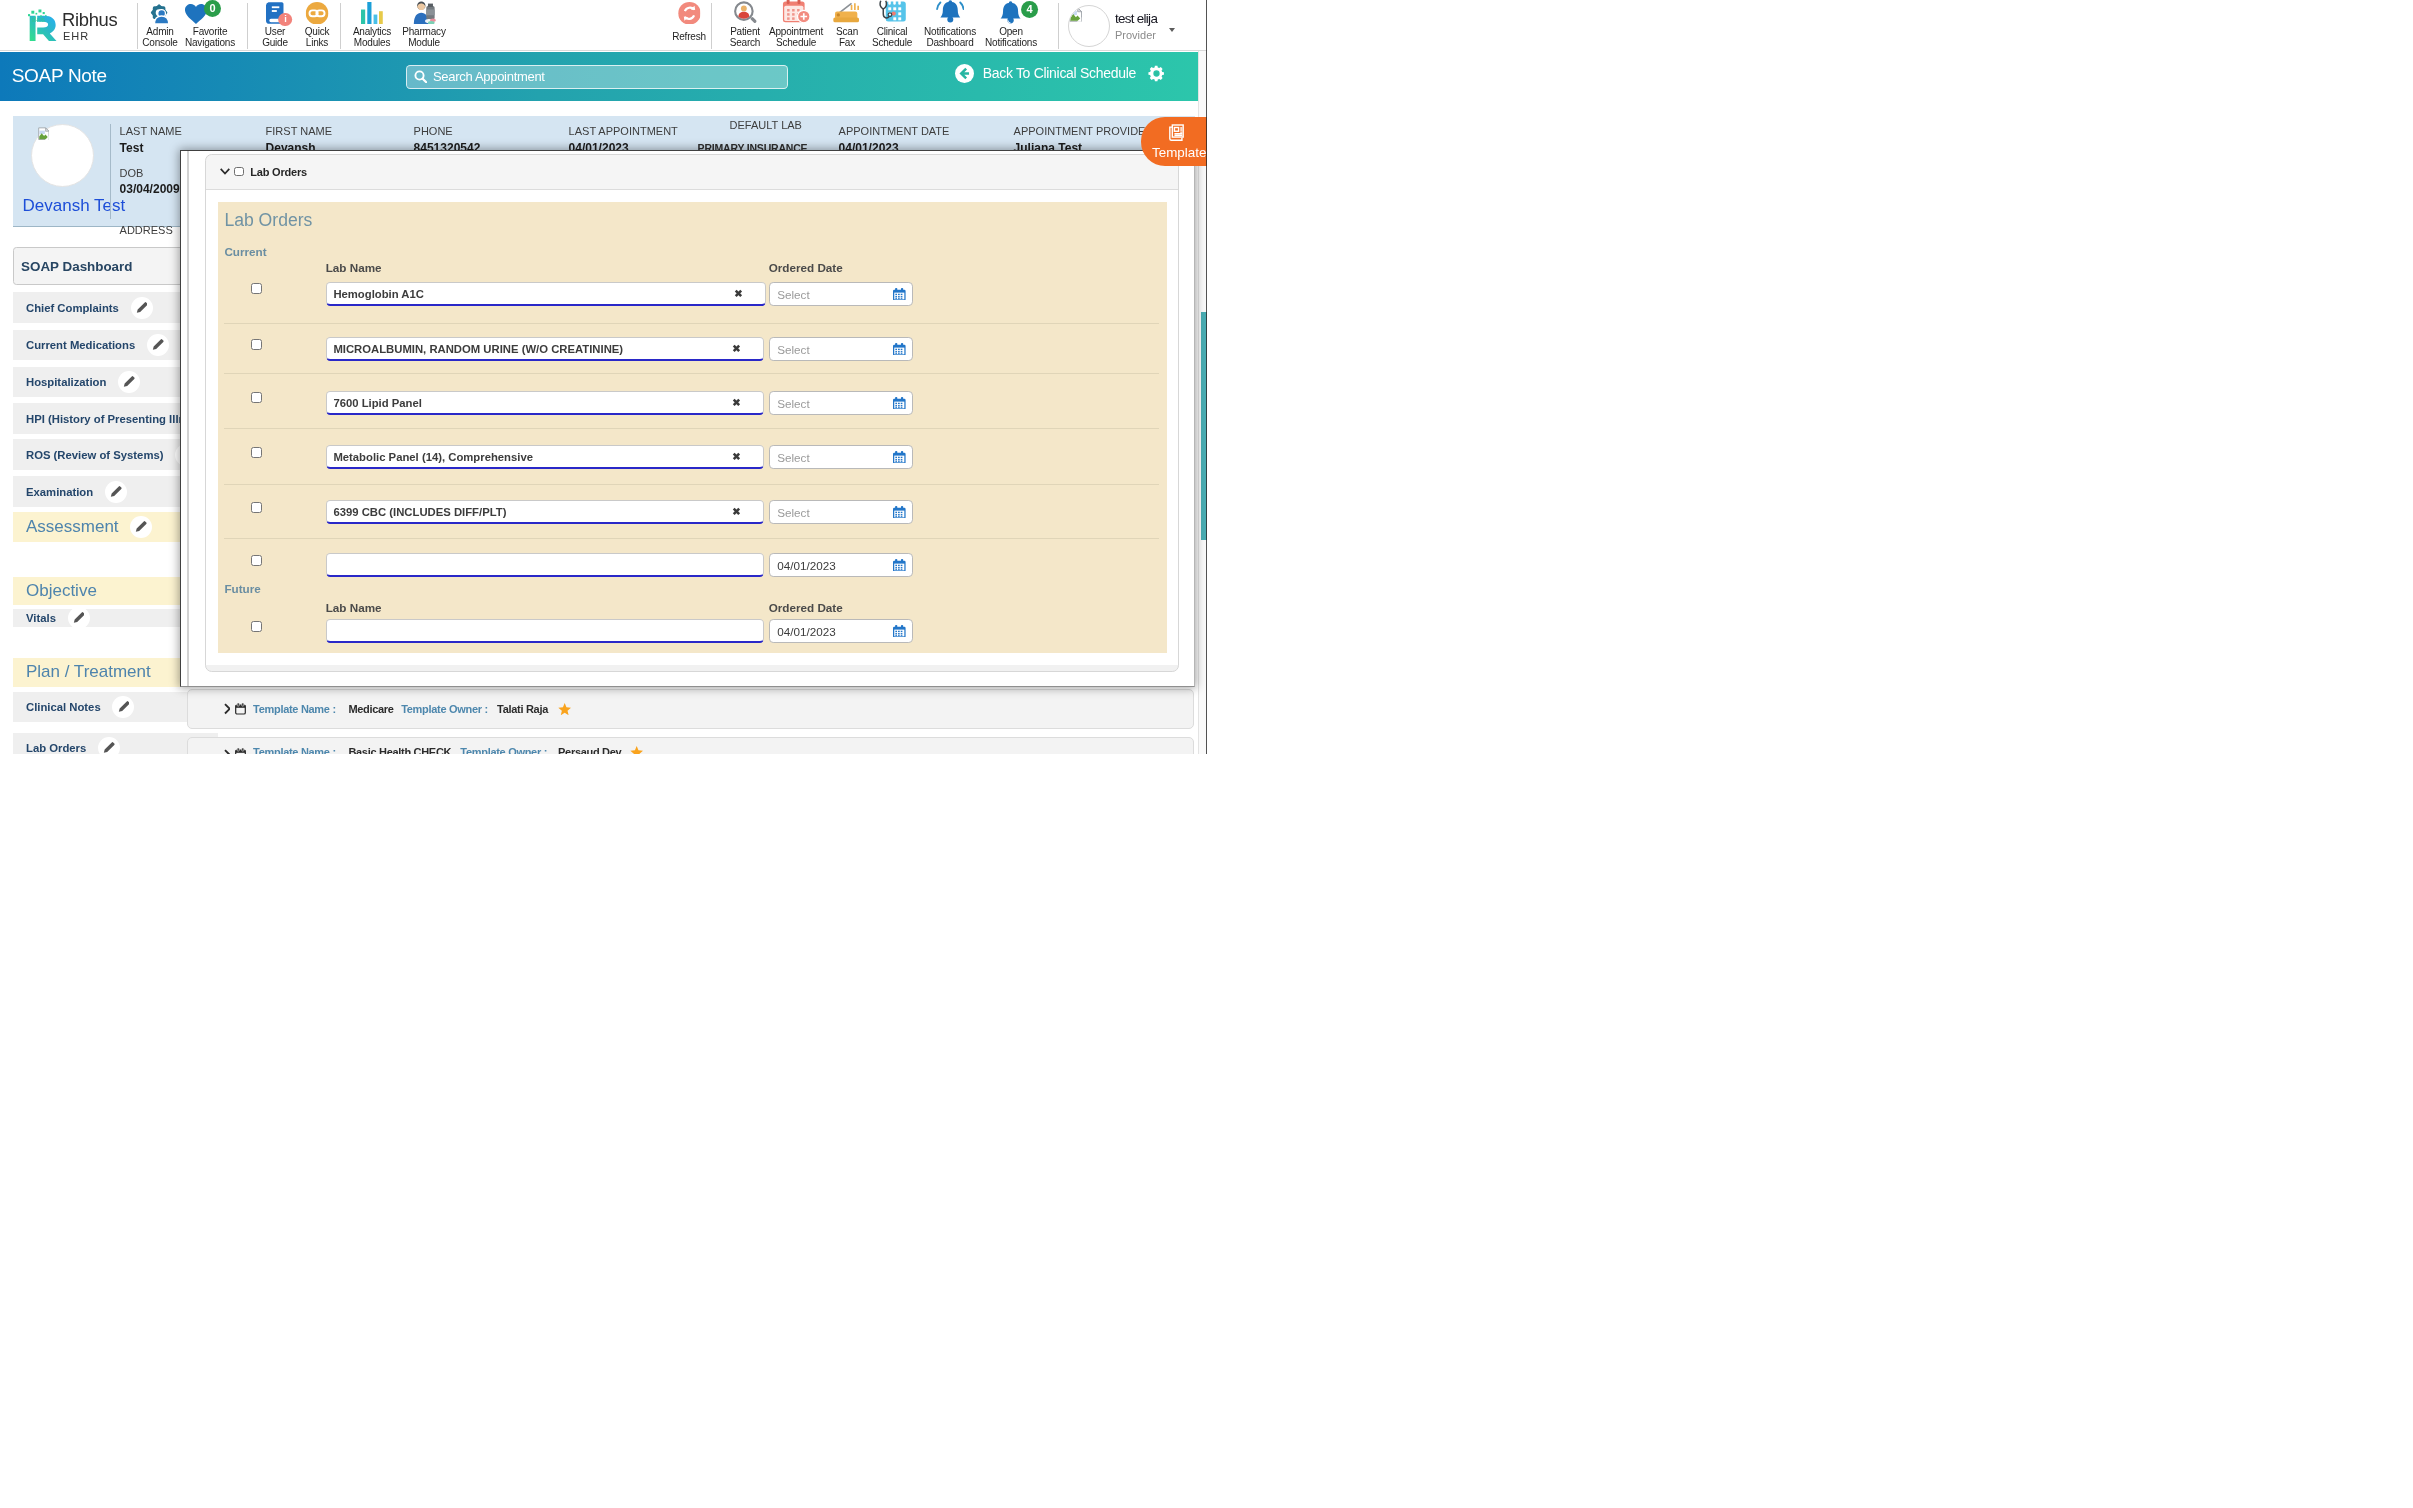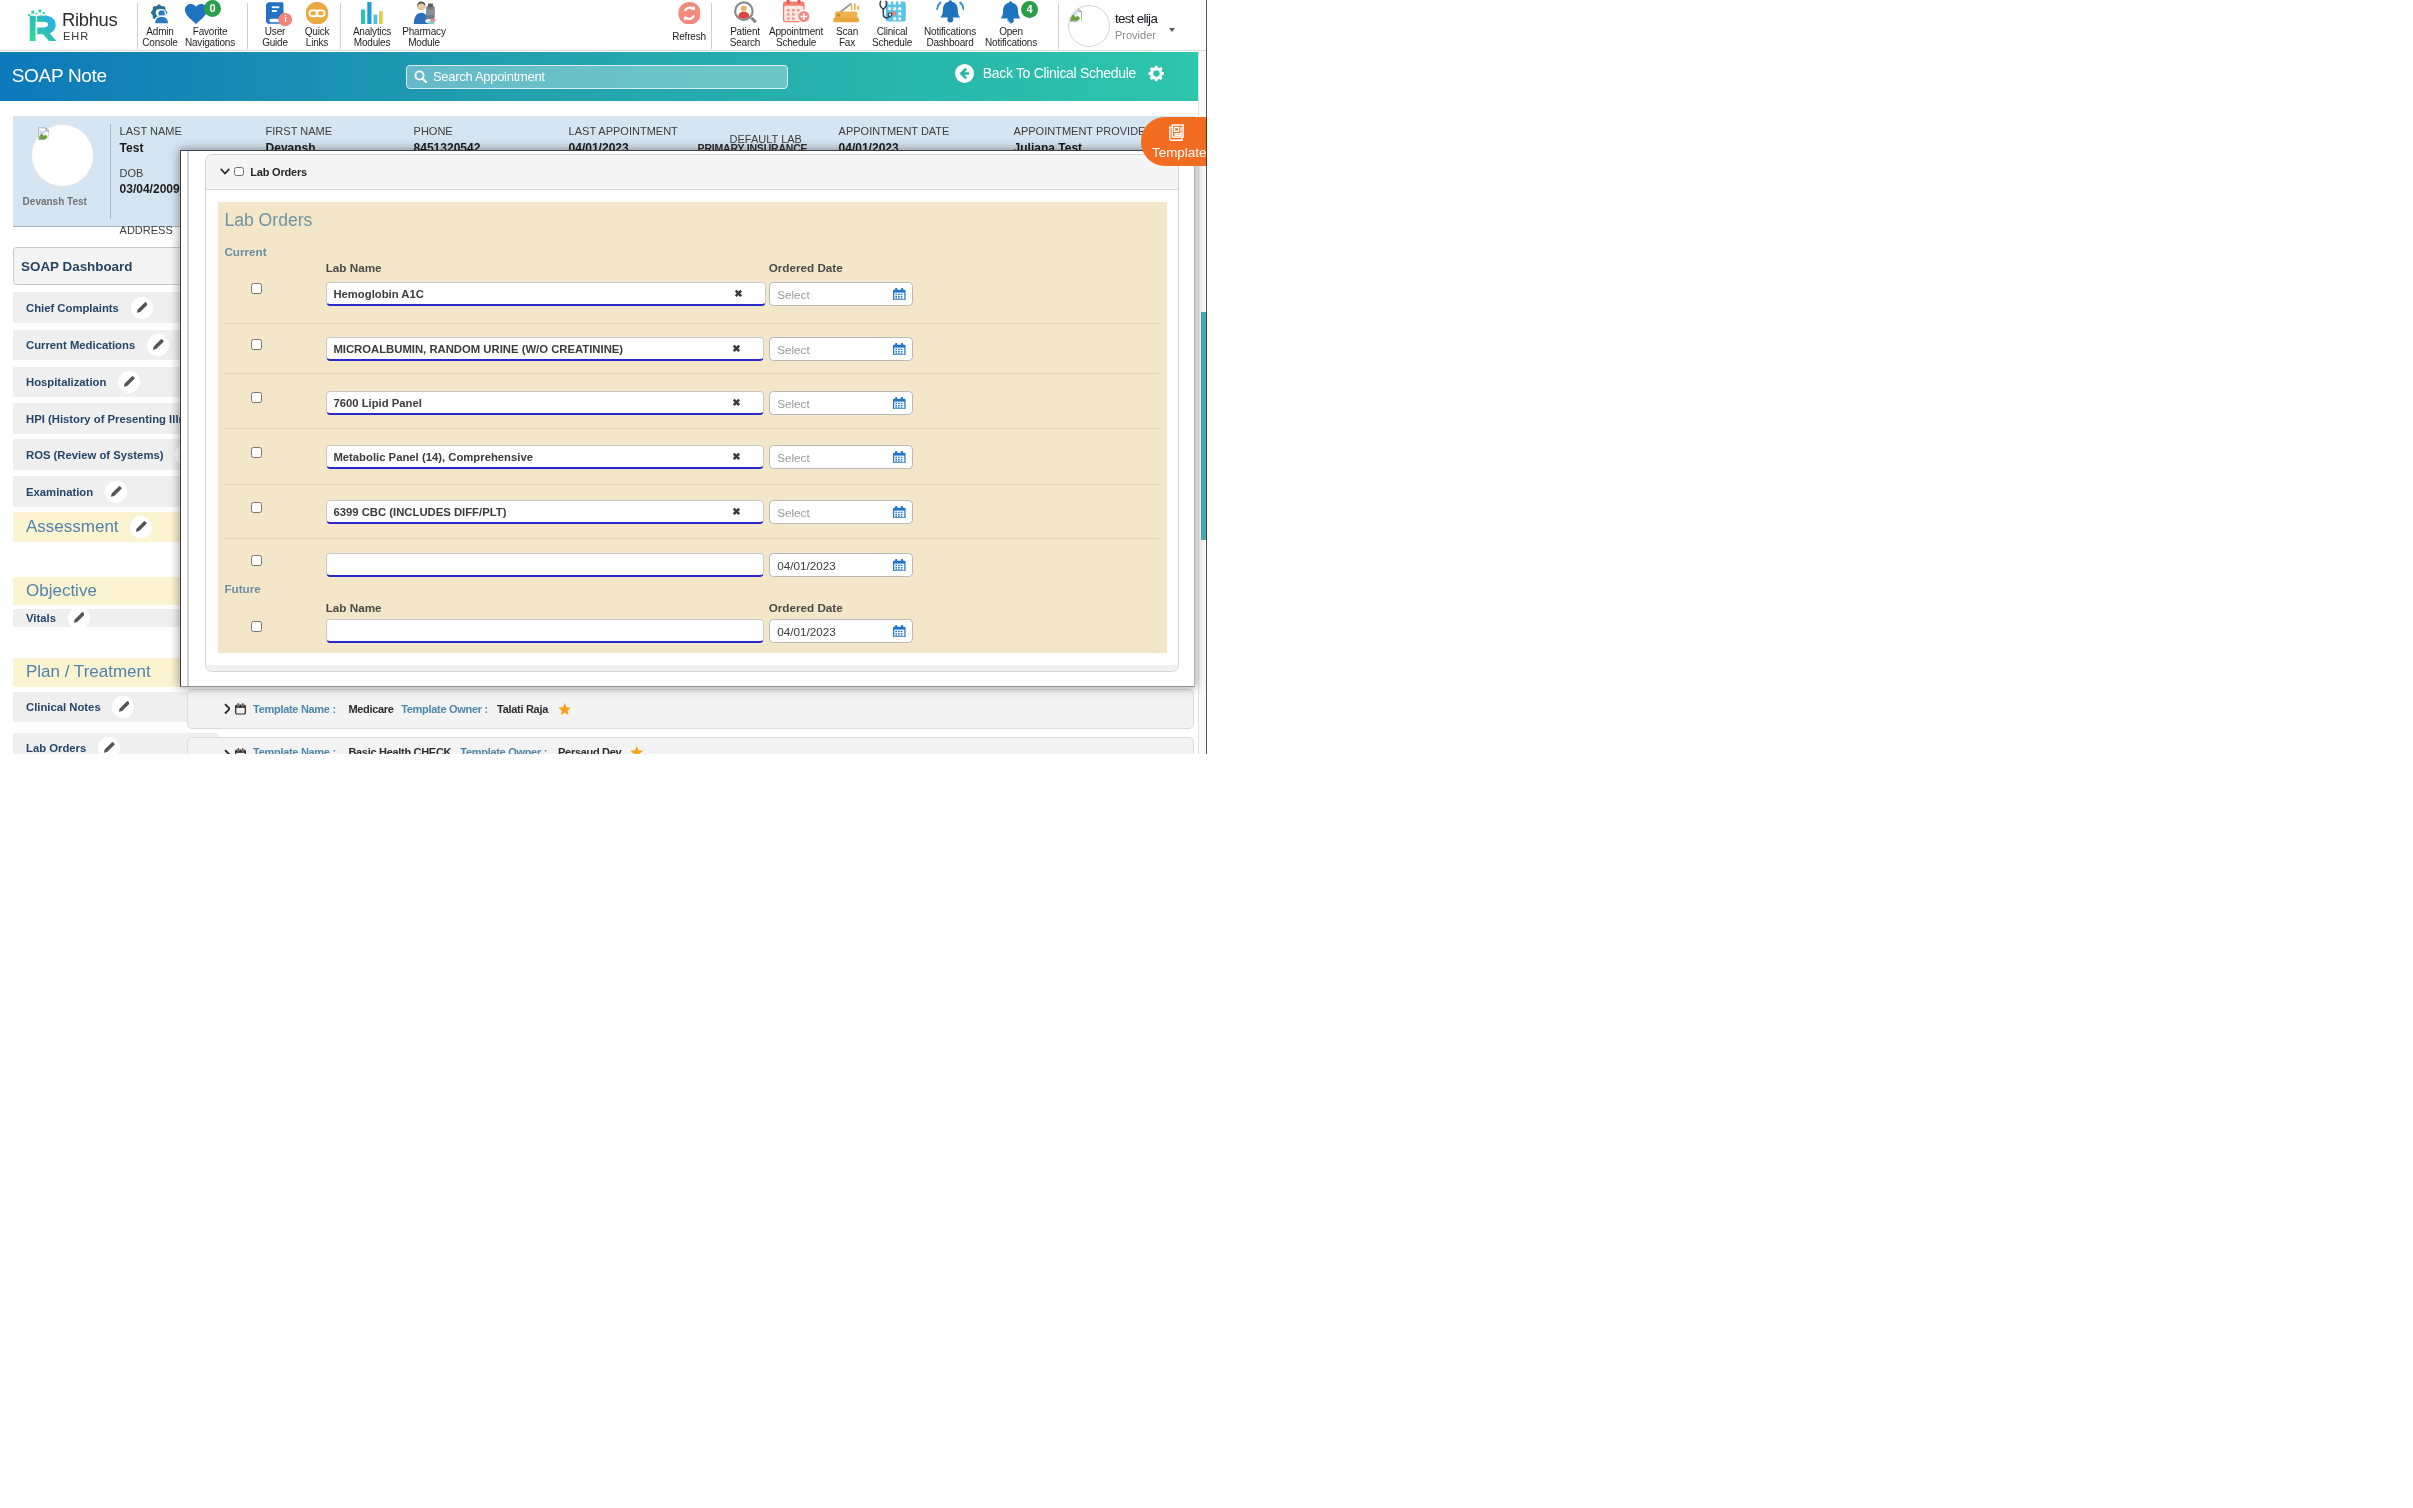--- a/index.html
+++ b/index.html
@@ -20,21 +20,21 @@
 #searchbox span { color:#fff; font-size:13px; margin-left:5.9px; letter-spacing:-0.3px; }
 #backgrp { position:absolute; right:32px; top:11.7px; display:flex; align-items:center; }
 #backgrp .btxt { font-size:14px; margin:0 11px 0 8.4px; letter-spacing:-0.3px; }
 
 
 #pbar { position:absolute; left:12.6px; top:116px; width:1182px; height:111px; background:#d5e5f2; border-bottom:0.8px solid #9db6c6; }
 #pbar .col-lbl { position:absolute; font-size:11px; color:#3d3d3d; }
 #pbar .col-val { position:absolute; font-size:12px; color:#1c1c1c; font-weight:bold; }
 #pdivider { position:absolute; left:97px; top:8.4px; height:95px; width:0.8px; background:#a5bac9; }
 #avatarcirc { position:absolute; left:18.4px; top:7.5px; width:63px; height:63px; border-radius:50%; background:#fff; border:0.8px solid #e4e4e4; }
-#pname { position:absolute; left:10px; top:80px; font-size:10px; font-weight:bold; color:#737373; }
+#pname { position:absolute; left:10px; top:80px; font-size:17px; font-weight:normal; color:#1d4ed8; }
 
 
 #sidebar { position:absolute; left:12.6px; top:247px; width:205px; }
 #sdash { position:absolute; left:0; top:0; width:215px; height:38px; background:#f4f4f4; border:0.8px solid #c9c9c9; border-radius:3.4px; display:flex; align-items:center; }
 #sdash span { font-size:13.4px; font-weight:bold; color:#274562; margin-left:7.5px; }
 .srow { position:absolute; left:0; width:205px; background:#efefef; display:flex; align-items:center; }
 .srow .txt { font-size:11.3px; font-weight:bold; color:#24466b; margin-left:13.4px; white-space:nowrap; }
 .yrow { position:absolute; left:0; width:205px; background:#fcf3d0; display:flex; align-items:center; }
 .yrow .txt { font-size:17px; color:#4e84ad; margin-left:13.4px; white-space:nowrap; }
 .pencil { width:22px; height:22px; background:#fff; border-radius:50%; margin-left:11.7px; display:flex; align-items:center; justify-content:center; flex:none; }
@@ -345,21 +345,21 @@
   <div class="col-val" style="left:107px;top:25px;">Test</div>
   <div class="col-lbl" style="left:107px;top:51px;">DOB</div>
   <div class="col-val" style="left:107px;top:66px;">03/04/2009</div>
   <div class="col-lbl" style="left:107px;top:108px;">ADDRESS</div>
   <div class="col-lbl" style="left:253px;top:9.2px;">FIRST NAME</div>
   <div class="col-val" style="left:253px;top:25px;">Devansh</div>
   <div class="col-lbl" style="left:401px;top:9.2px;">PHONE</div>
   <div class="col-val" style="left:401px;top:25px;">8451320542</div>
   <div class="col-lbl" style="left:556px;top:9.2px;">LAST APPOINTMENT</div>
   <div class="col-val" style="left:556px;top:25px;">04/01/2023</div>
-  <div class="col-lbl" style="left:685px;top:17px;padding-left:32px;">DEFAULT LAB</div>
+  <div class="col-lbl" style="left:685px;top:3px;padding-left:32px;">DEFAULT LAB</div>
   <div class="col-lbl" style="left:685px;top:26px;font-weight:bold;color:#2e2e2e;font-size:10.5px;letter-spacing:-0.2px;">PRIMARY INSURANCE</div>
   <div class="col-lbl" style="left:826px;top:9.2px;">APPOINTMENT DATE</div>
   <div class="col-val" style="left:826px;top:25px;">04/01/2023</div>
   <div class="col-lbl" style="left:1001px;top:9.2px;">APPOINTMENT PROVIDER</div>
   <div class="col-val" style="left:1001px;top:25px;">Juliana Test</div>
 </div>
 <div id="tplbtn" class="abs" style="left:1141px;top:117px;width:80px;height:49px;background:#f26c22;border-radius:24px 0 0 24px;z-index:11;color:#fff;">
   <svg class="abs" style="left:28px;top:6.7px;" width="15" height="17" viewBox="0 0 18 20">
       <g fill="none" stroke="#fff" stroke-width="1.7">
         <rect x="4" y="1" width="13" height="14.5"></rect>

